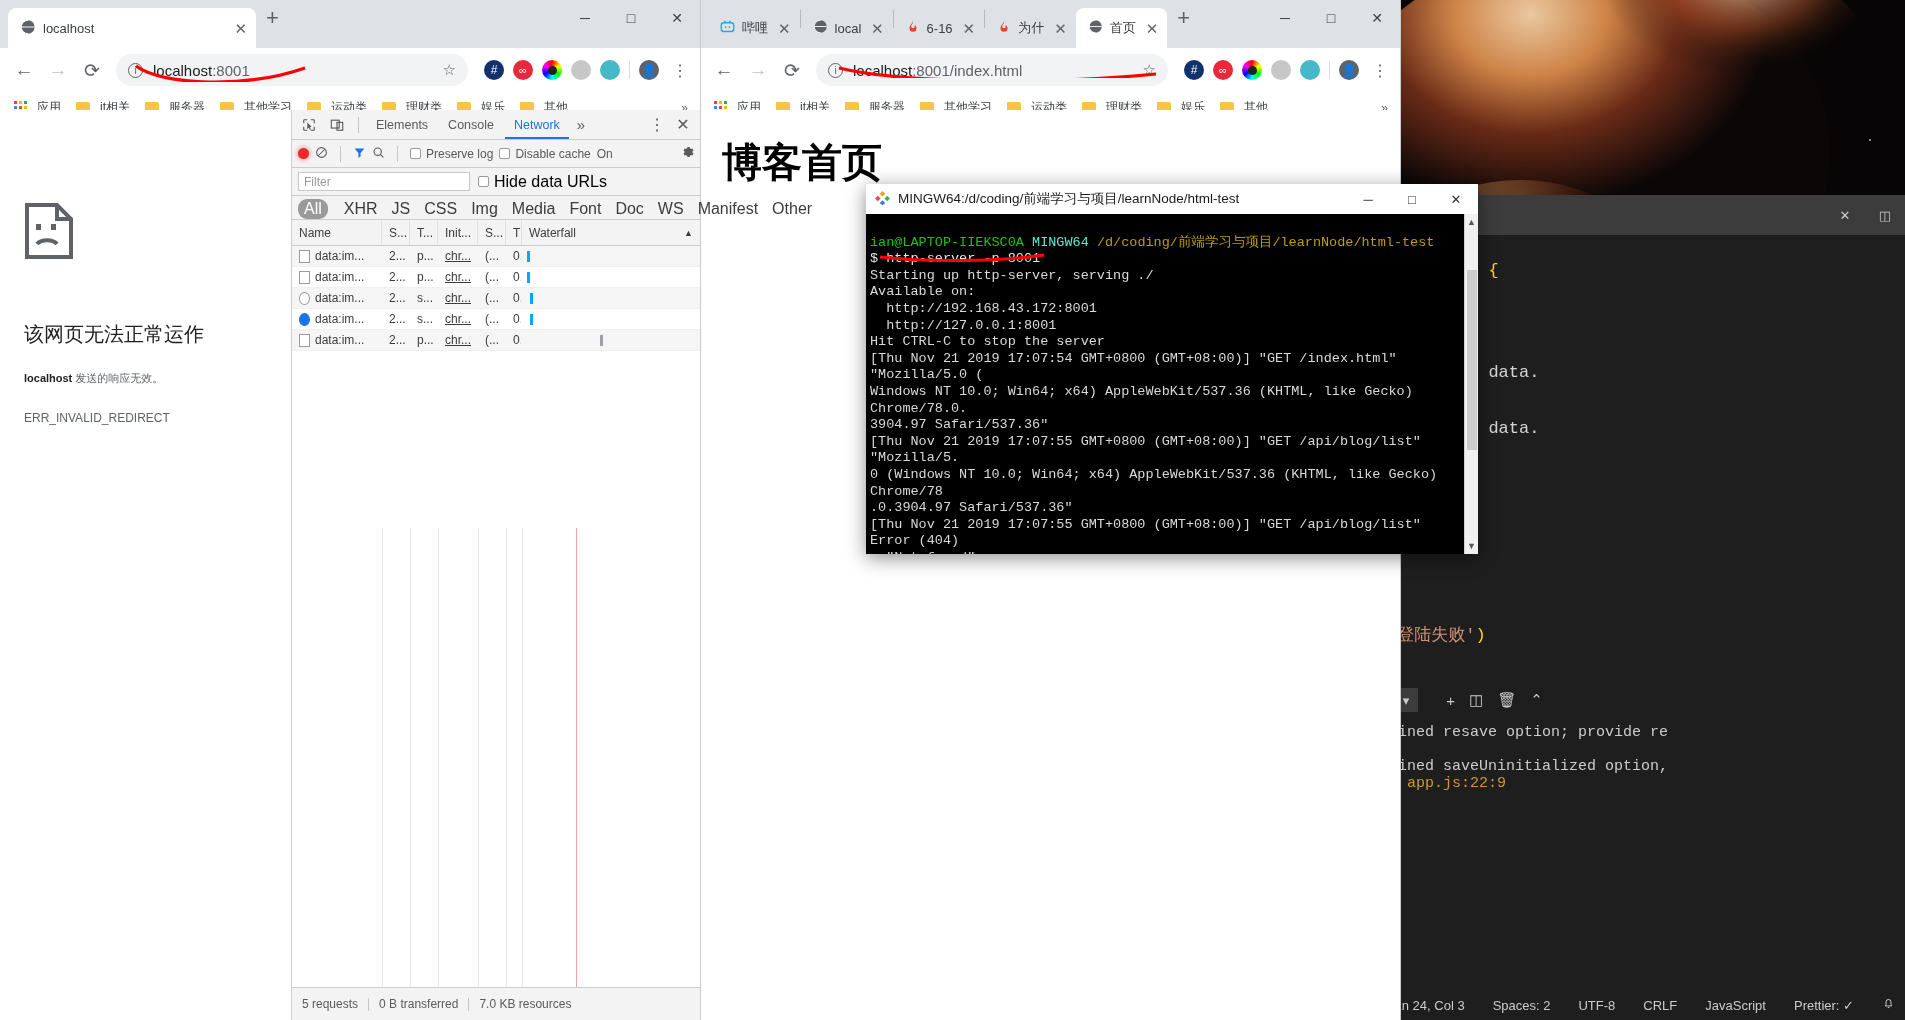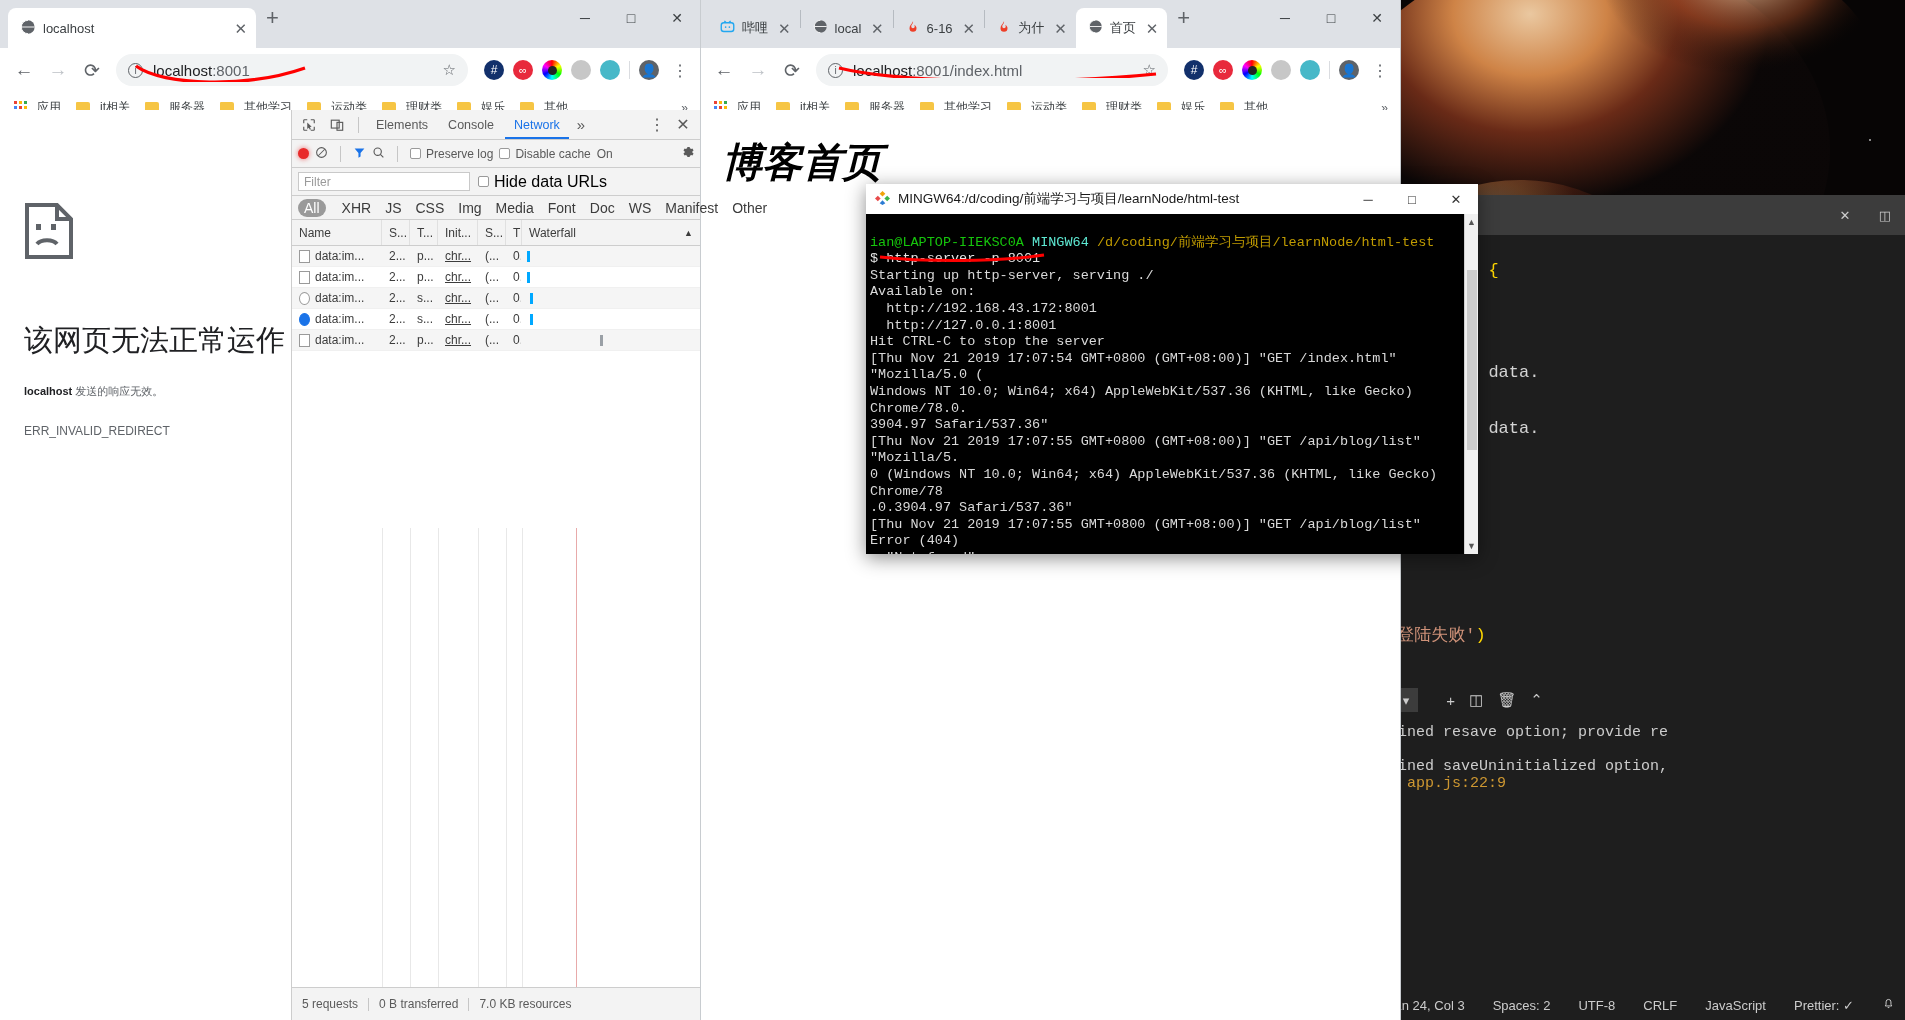--- a/index.html
+++ b/index.html
@@ -70,21 +70,21 @@
   .apps-grid i { width:3px;height:3px;display:block;}
 
   
   .marker { position:absolute; pointer-events:none; }
 
   
   #winLeft { left: 0; top: 0; width: 700px; height: 1020px;
              box-shadow: 0 0 0 1px #c8ccd0; }
   #errPage { position:absolute; left:0; top:110px; width:291px; bottom:0; background:#fff; }
   .err-icon { margin: 92px 0 0 24px; }
-  .err-h1 { font-size: 29px; color: #202124; margin: 57px 0 0 24px; font-weight: 400; }
+  .err-h1 { font-size: 20px; color: #202124; margin: 57px 0 0 24px; font-weight: 400; }
   .err-p { font-size: 11px; color: #5f6368; margin: 22px 24px 0 24px; line-height: 1.5;}
   .err-p b { color: #202124; font-weight: 700;}
   .err-code { font-size: 12px; color: #5f6368; margin: 24px 0 0 24px; }
   .reload-btn {
     position: absolute; left: 24px; bottom: 52px; width: 244px; height: 50px;
     background: #1a73e8; color: #fff; border-radius: 4px;
     display:flex; align-items:center; justify-content:center; font-size: 15px;
   }
 
   
@@ -106,21 +106,21 @@
   .rec-dot { width:11px;height:11px;border-radius:50%;background:#e82a2a;
              box-shadow:0 0 4px 1px rgba(232,42,42,.45);}
   .cb { width:11px;height:11px;border:1px solid #9a9a9a;background:#fff;border-radius:2px;display:inline-block;flex:none;}
   .dt-chk { display:flex;align-items:center;gap:5px; white-space:nowrap;}
 
   .dt-filterbar { height: 28px; background:#f3f3f3; border-bottom:1px solid #cdcdcd;
                   display:flex; align-items:center; padding: 0 6px; gap: 8px;}
   .filter-input { width: 172px; height: 19px; border:1px solid #c9c9c9; background:#fff;
                   font-size:12px; color:#9a9a9a; padding: 0 5px; display:flex; align-items:center;}
   .dt-typebar { height: 24px; background:#f3f3f3; border-bottom:1px solid #cdcdcd;
-                display:flex; align-items:center; gap: 2px; padding: 0 6px; font-size:14px; color:#3c3c3c;}
+                display:flex; align-items:flex-end; gap: 2px; padding: 0 6px; font-size:16px; color:#3c3c3c;}
   .type-chip { padding: 1px 6px; border-radius: 9px; }
   .type-chip.active { background: #9a9a9a; color:#fff;}
   .type-sep { width:1px;height:13px;background:#c6c6c6;margin:0 3px;}
 
   .dt-overview { height: 96px; background:#fff; border-bottom:1px solid #cdcdcd; position:relative;
                  overflow:hidden; }
   .ov-scale { position:absolute; top:0; height:100%; border-right:1px solid #e4e4e4; }
   .ov-scale span { position:absolute; right:4px; top:2px; font-size:11px; color:#5a5a5a;}
   .ov-bar { position:absolute; top:16px; bottom:0; width:2px;}
 
@@ -140,21 +140,21 @@
   .dt-gl { position:absolute; top:0; bottom:0; width:1px; background:#e8e8e8;}
   .dt-status { position:absolute; left:0; right:0; bottom:0; height: 26px; background:#f3f3f3;
                border-top:1px solid #cdcdcd; display:flex; align-items:center; gap:10px;
                padding: 16px 10px; font-size:12px; color:#5a5a5a;}
   .st-sep { width:1px;height:13px;background:#c6c6c6;}
 
   
   #winRight { left: 700px; top: 0; width: 700px; height: 1020px; background:#fff;
               box-shadow: 0 0 0 1px #c8ccd0;}
   #blogPage { position:absolute; left:0; top:110px; right:0; bottom:0; background:#fff; }
-  .blog-h1 { font-size: 40px; font-weight: 700; color:#000; margin: 25px 0 0 22px; font-style: italic;}
+  .blog-h1 { font-size: 40px; font-weight: 700; color:#000; margin: 25px 0 0 22px;}
 
   
   #wallpaper { position:absolute; left:1400px; top:0; width:505px; height:1020px;
                background: #0a0a0a; overflow:hidden;}
   .vs-ctl { width:40px;height:36px;display:flex;align-items:center;justify-content:center;color:#ccc;font-size:13px;}
 
   
   #vsLeftPanel { position:absolute; left:860px; top:540px; width:240px; bottom:0;
                  background:#252526; color:#ccc; font-family:"Liberation Sans", sans-serif;}
   .tree-row { height:22px; display:flex; align-items:center; gap:6px; font-size:13px; padding-left:18px; color:#ccc;}

